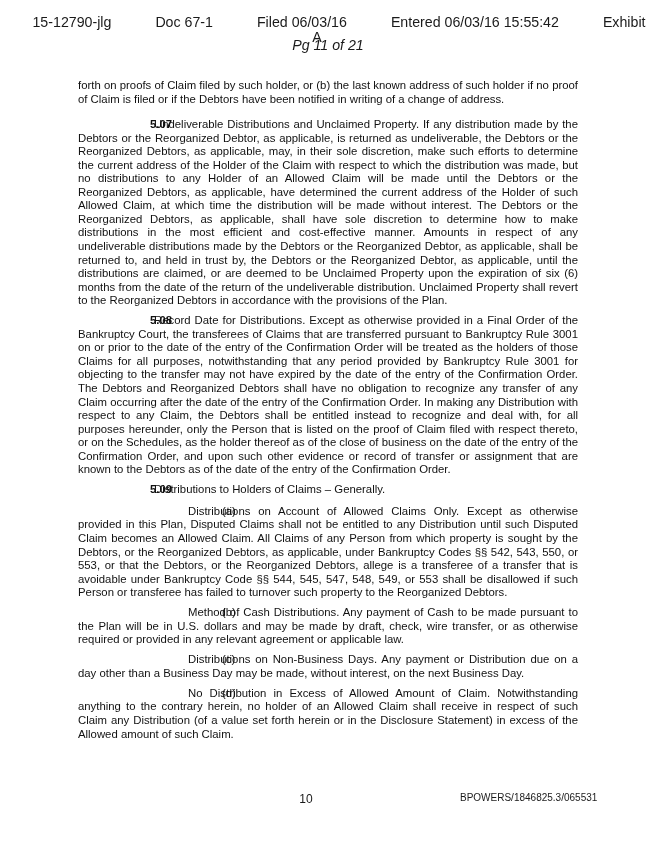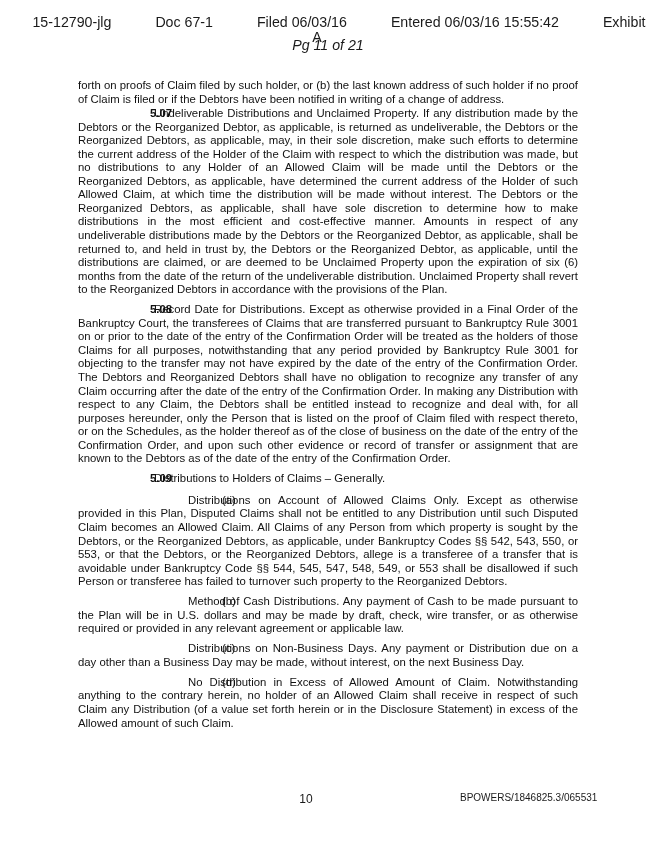--- a/index.html
+++ b/index.html
@@ -13,21 +13,21 @@
     font-size: 14.2px; line-height: 15px; color: #1a1a1a;
   }
   .stamp.l1 { top: 15px; word-spacing: 0px; }
   .stamp.l1 span { margin: 0 22px; }
   .stamp.l2 { top: 38px; font-style: italic; }
   .content {
     position: absolute; left: 78px; top: 79px; width: 500px;
     font-size: 11.35px; line-height: 13.55px;
   }
   .content p { margin: 0 0 6.5px 0; text-align: justify; }
-  .content p.first { margin-bottom: 1px; }
+  .content p.first { margin-bottom: 12px; }
   .ind1 { text-indent: 36px; }
   .sec-num { display: inline-block; width: 40px; font-weight: bold; }
   .sub-lbl { display: inline-block; width: 38px; }
   .ind2 { text-indent: 72px; }
   .footer-page {
     position: absolute; top: 792px; left: 0; width: 612px; text-align: center;
     font-size: 12px; color: #1a1a1a;
   }
   .footer-id {
     position: absolute; top: 792px; left: 460px; font-size: 10px; letter-spacing: 0px;

